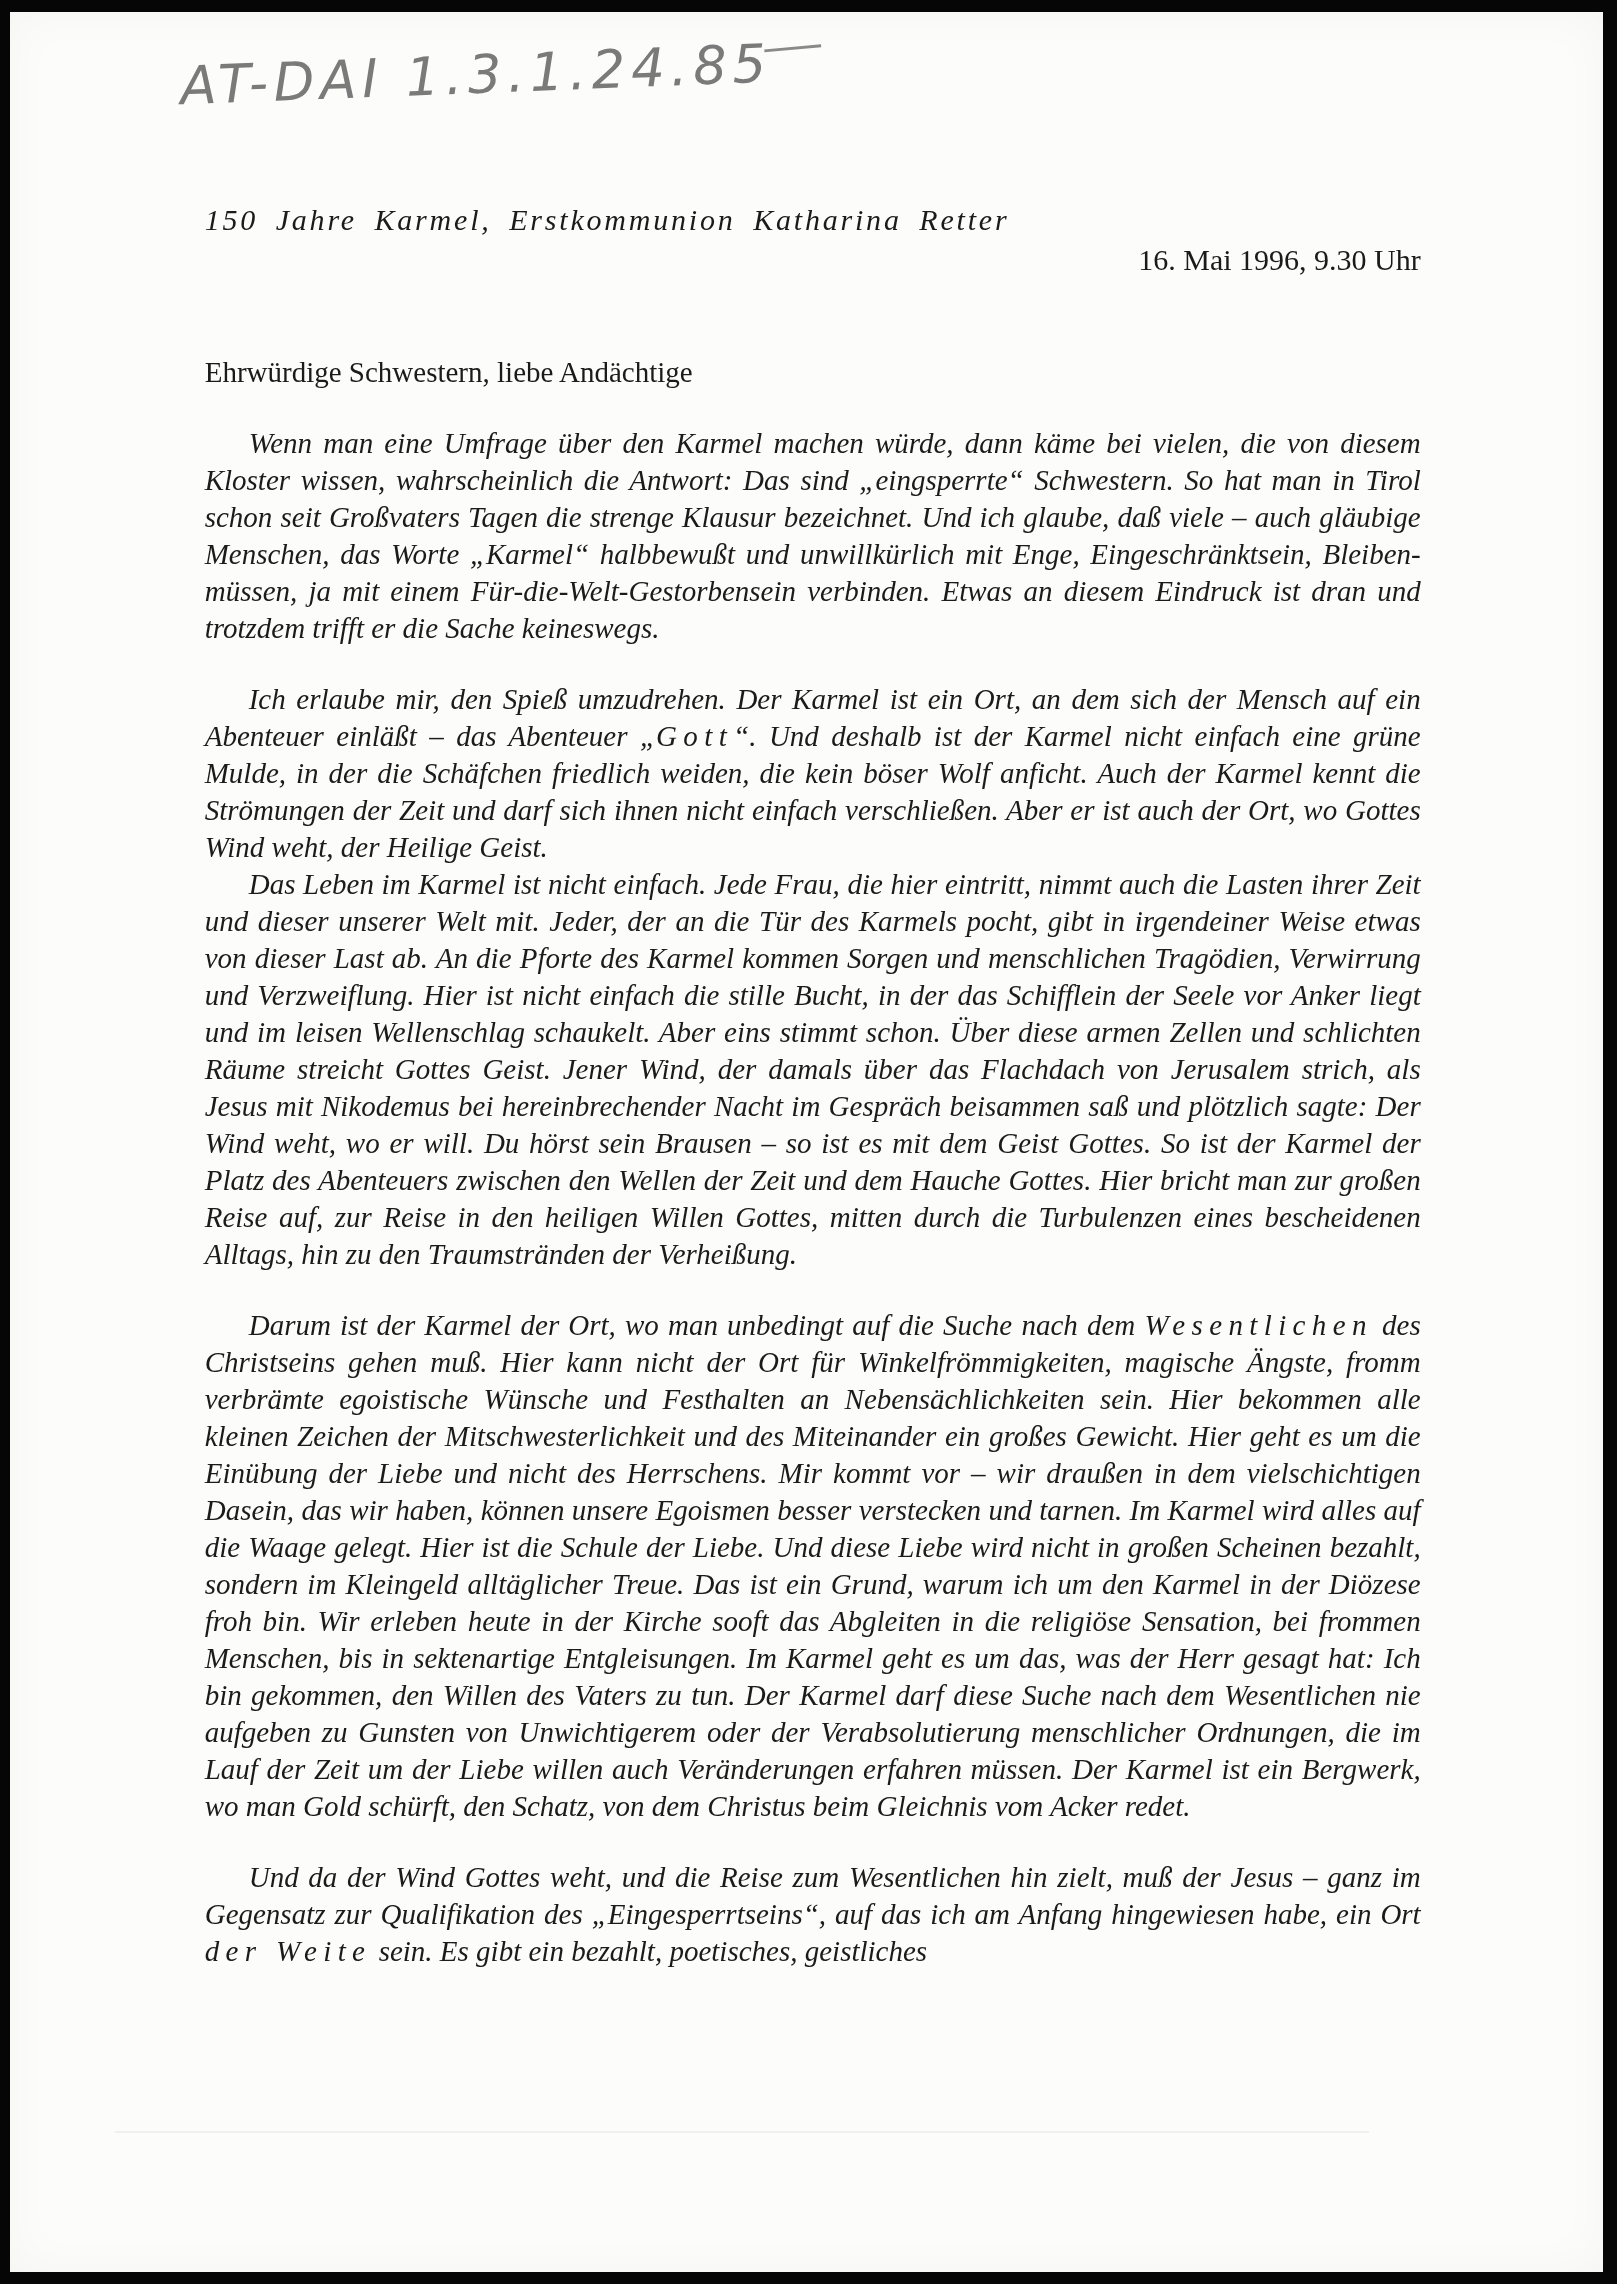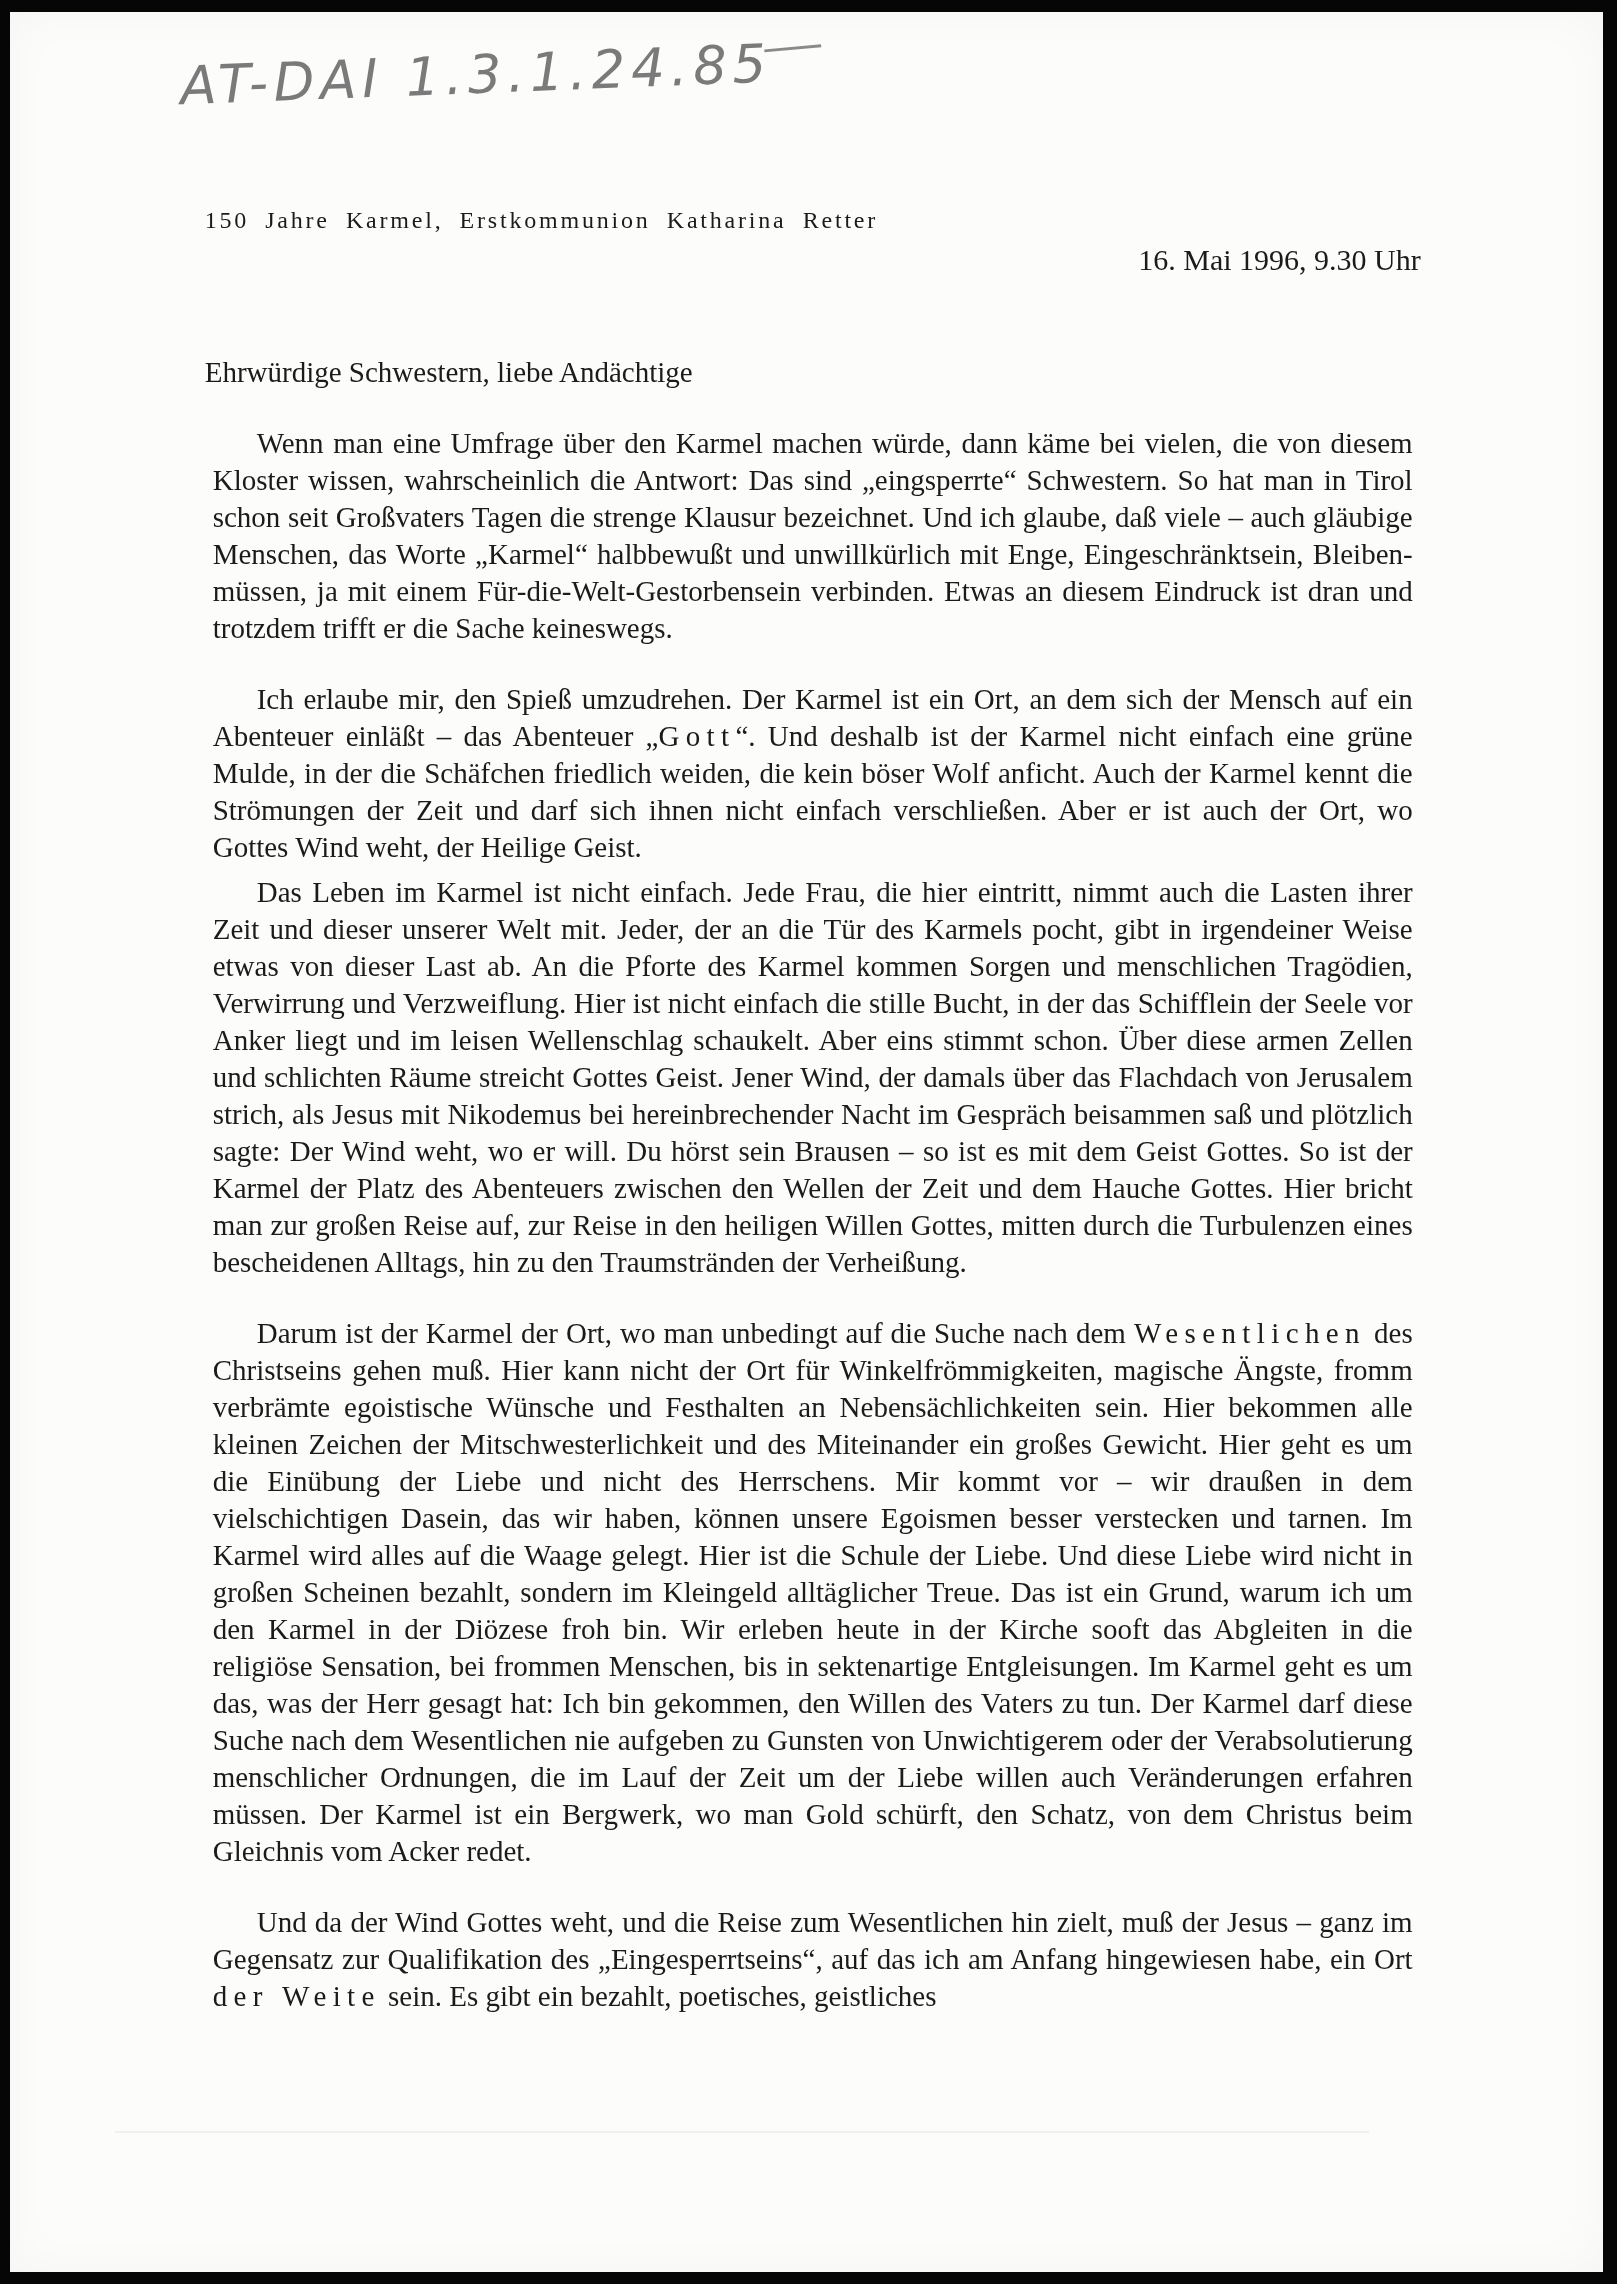--- a/index.html
+++ b/index.html
@@ -49,37 +49,39 @@
     position: absolute;
     left: 195px;
     top: 188px;
     width: 1216px;
     color: #1b1b1b;
     font-size: 29px;
     line-height: 37px;
   }
   .title {
     margin: 0;
-    font-size: 24px;
+    font-size: 30px;
     font-weight: normal;
     line-height: 40px;
     letter-spacing: 2.8px;
     word-spacing: 7.3px;
+    font-style: italic;
   }
   .dateline {
     font-size: 30px;
     line-height: 40px;
     text-align: right;
   }
   .salutation {
     margin-top: 74px;
   }
   .paragraphs p.para {
-    margin: 8px;
+    margin: 0;
     text-align: justify;
+    font-style: italic;
   }
   .paragraphs p.para.indent {
     text-indent: 44px;
   }
   .paragraphs p.para.gap {
     margin-top: 34px;
   }
   .sperr {
     letter-spacing: 0.22em;
   }

